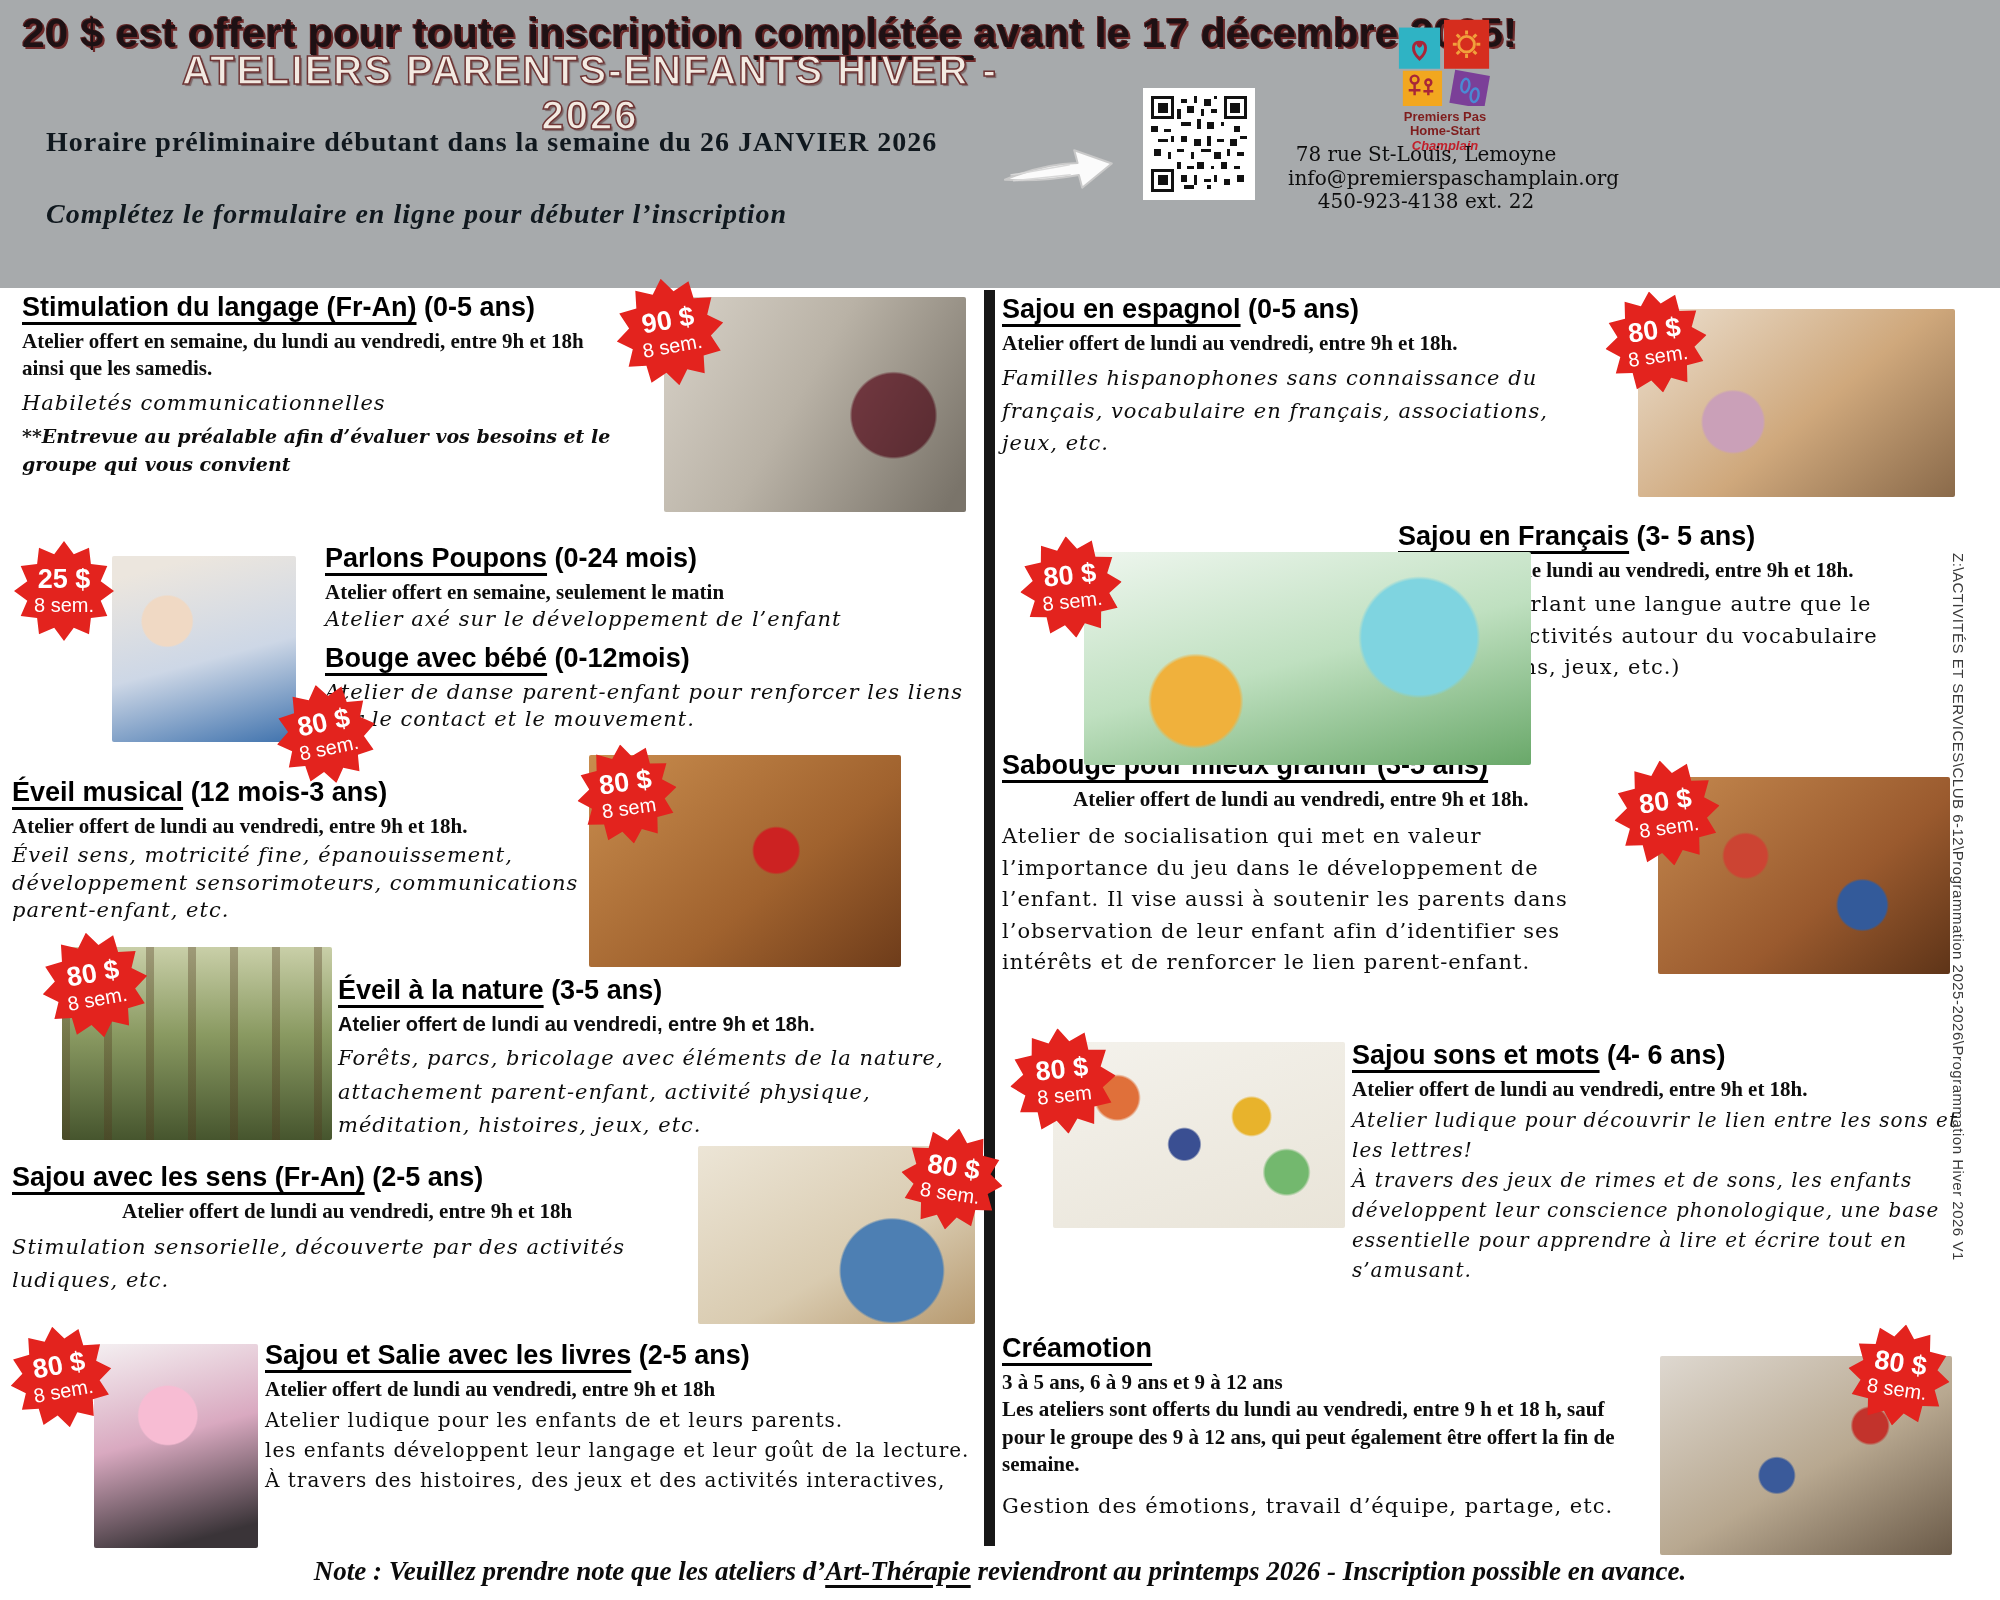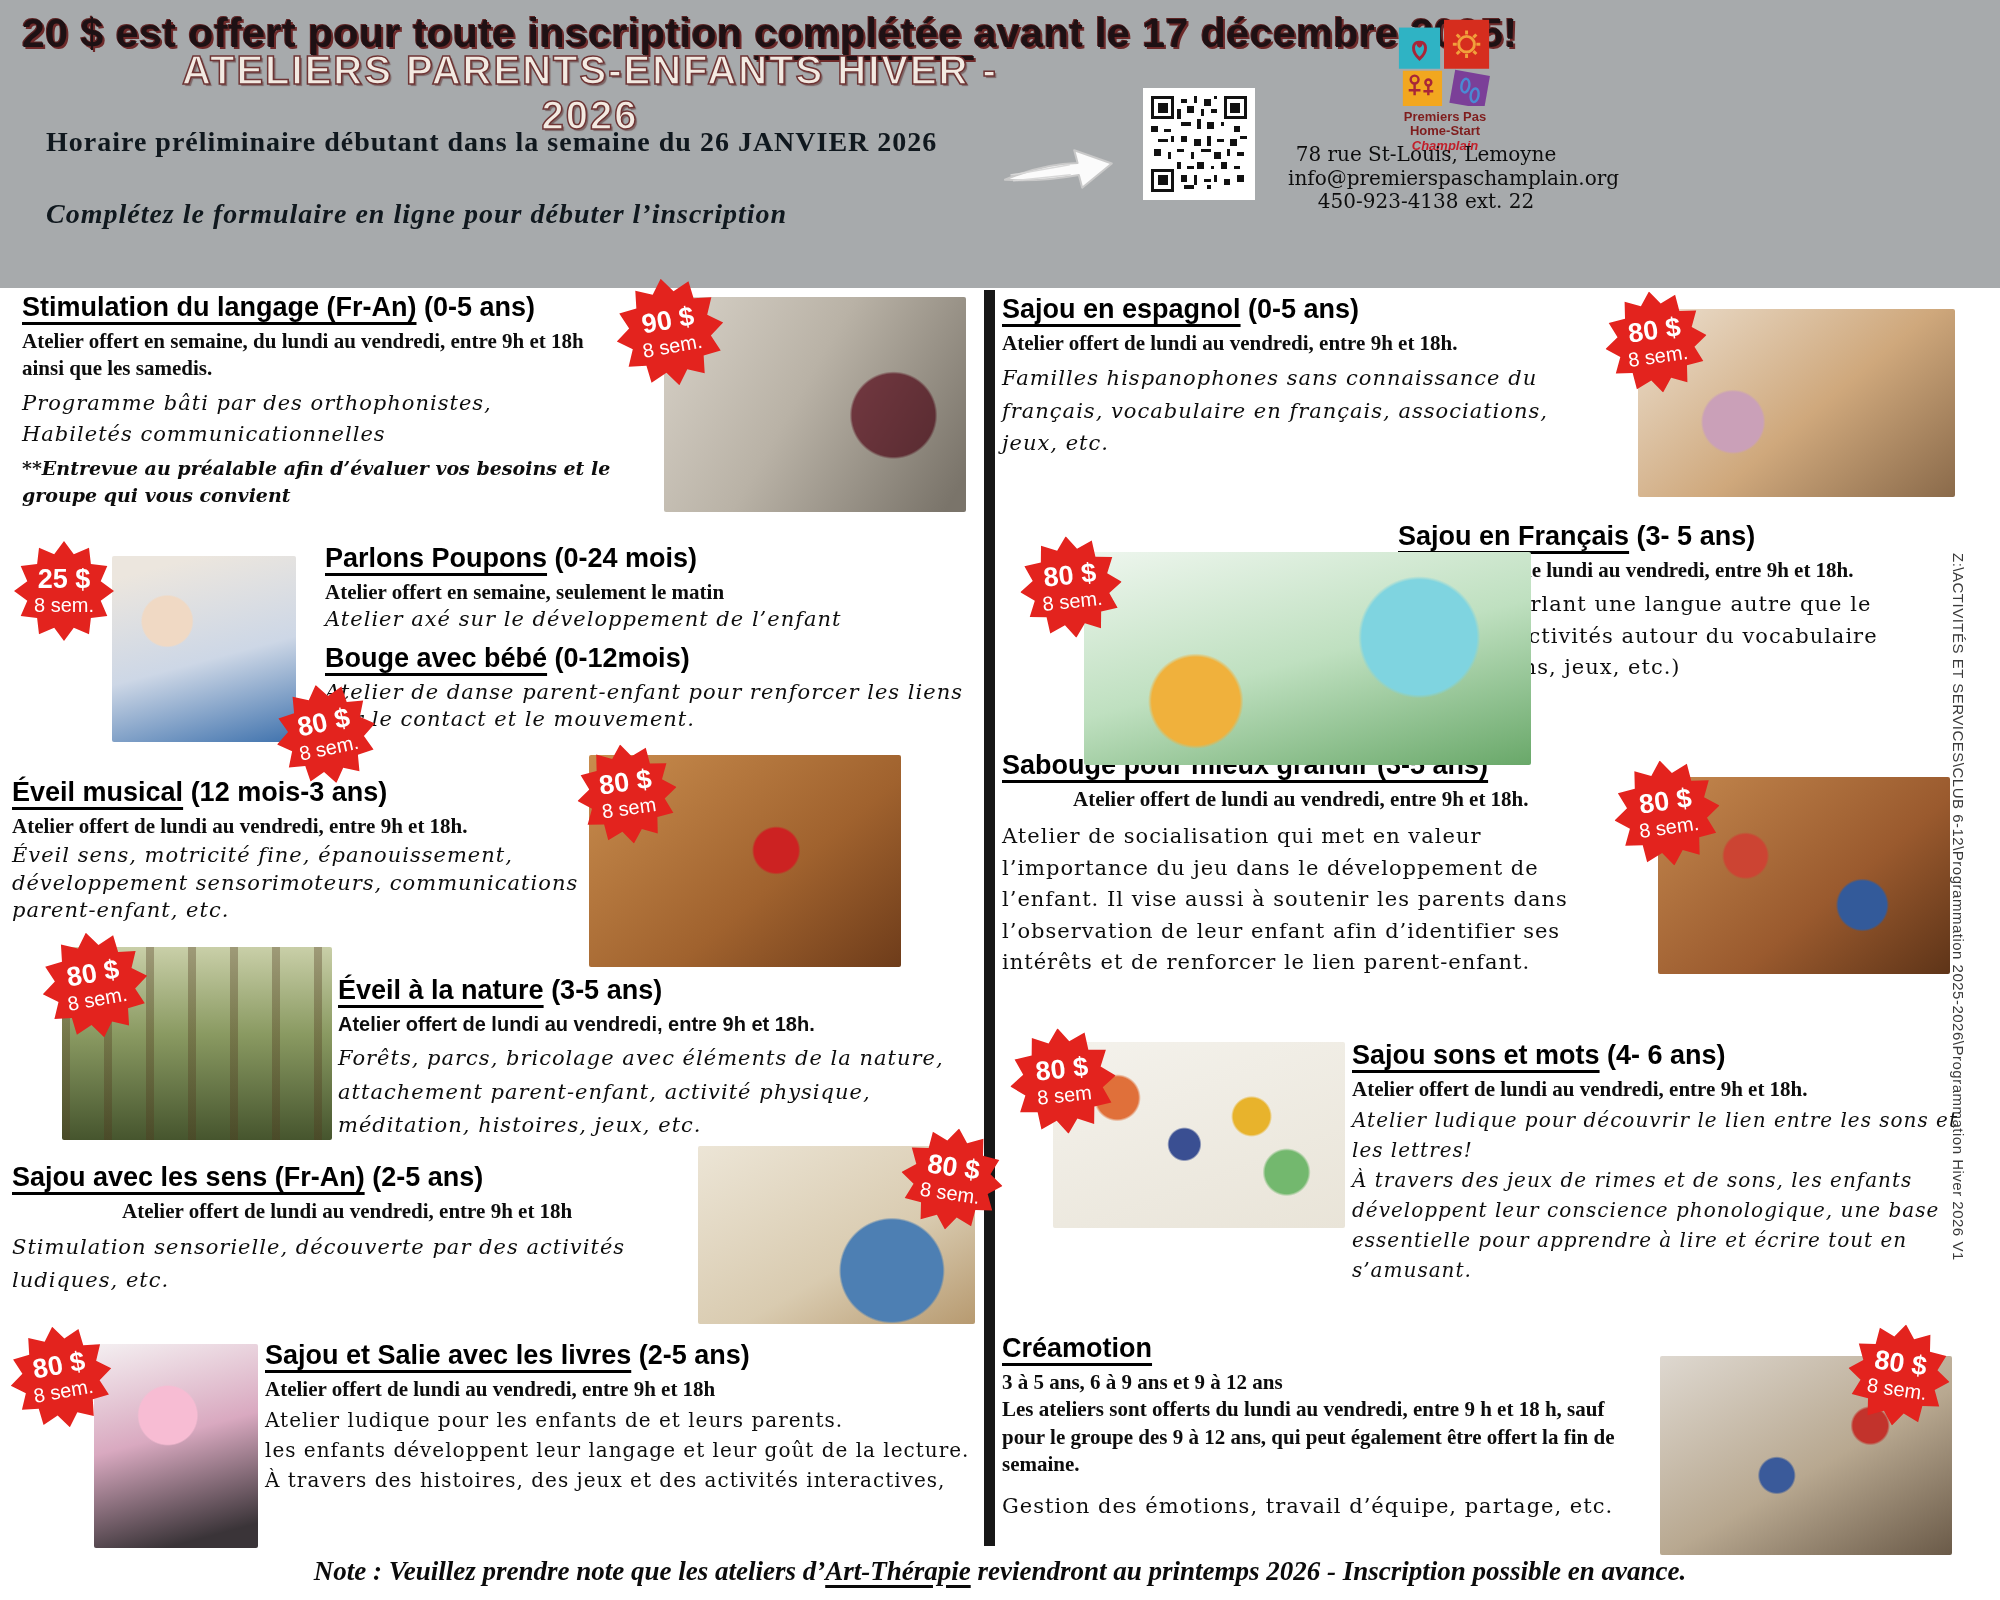--- a/index.html
+++ b/index.html
@@ -182,21 +182,20 @@
       <div>info@premierspaschamplain.org</div>
       <div>450-923-4138 ext. 22</div>
     </div>
   </div>
 
   <div class="divider"></div>
 
   <div class="sec" style="left:22px;top:292px;width:600px;">
     <div class="h"><span class="t">Stimulation du langage (Fr-An)</span> <span>(0-5 ans)</span></div>
     <div class="sched">Atelier offert en semaine, du lundi au vendredi, entre 9h et 18h ainsi que les samedis.</div>
-    <div class="desc it">Programme bâti par des orthophonistes,</div>
     <div class="desc it">Habiletés communicationnelles</div>
     <div class="note">**Entrevue au préalable afin d’évaluer vos besoins et le groupe qui vous convient</div>
   </div>
   <div class="photo ph1" style="left:664px;top:297px;width:302px;height:215px;"></div>
   <div class="badge" style="left:616px;top:278px;width:108px;height:108px;transform:rotate(-10deg);">
     <span class="p">90 $</span>
     <span class="w">8 sem.</span>
   </div>
 
   <div class="sec" style="left:325px;top:543px;width:650px;">

